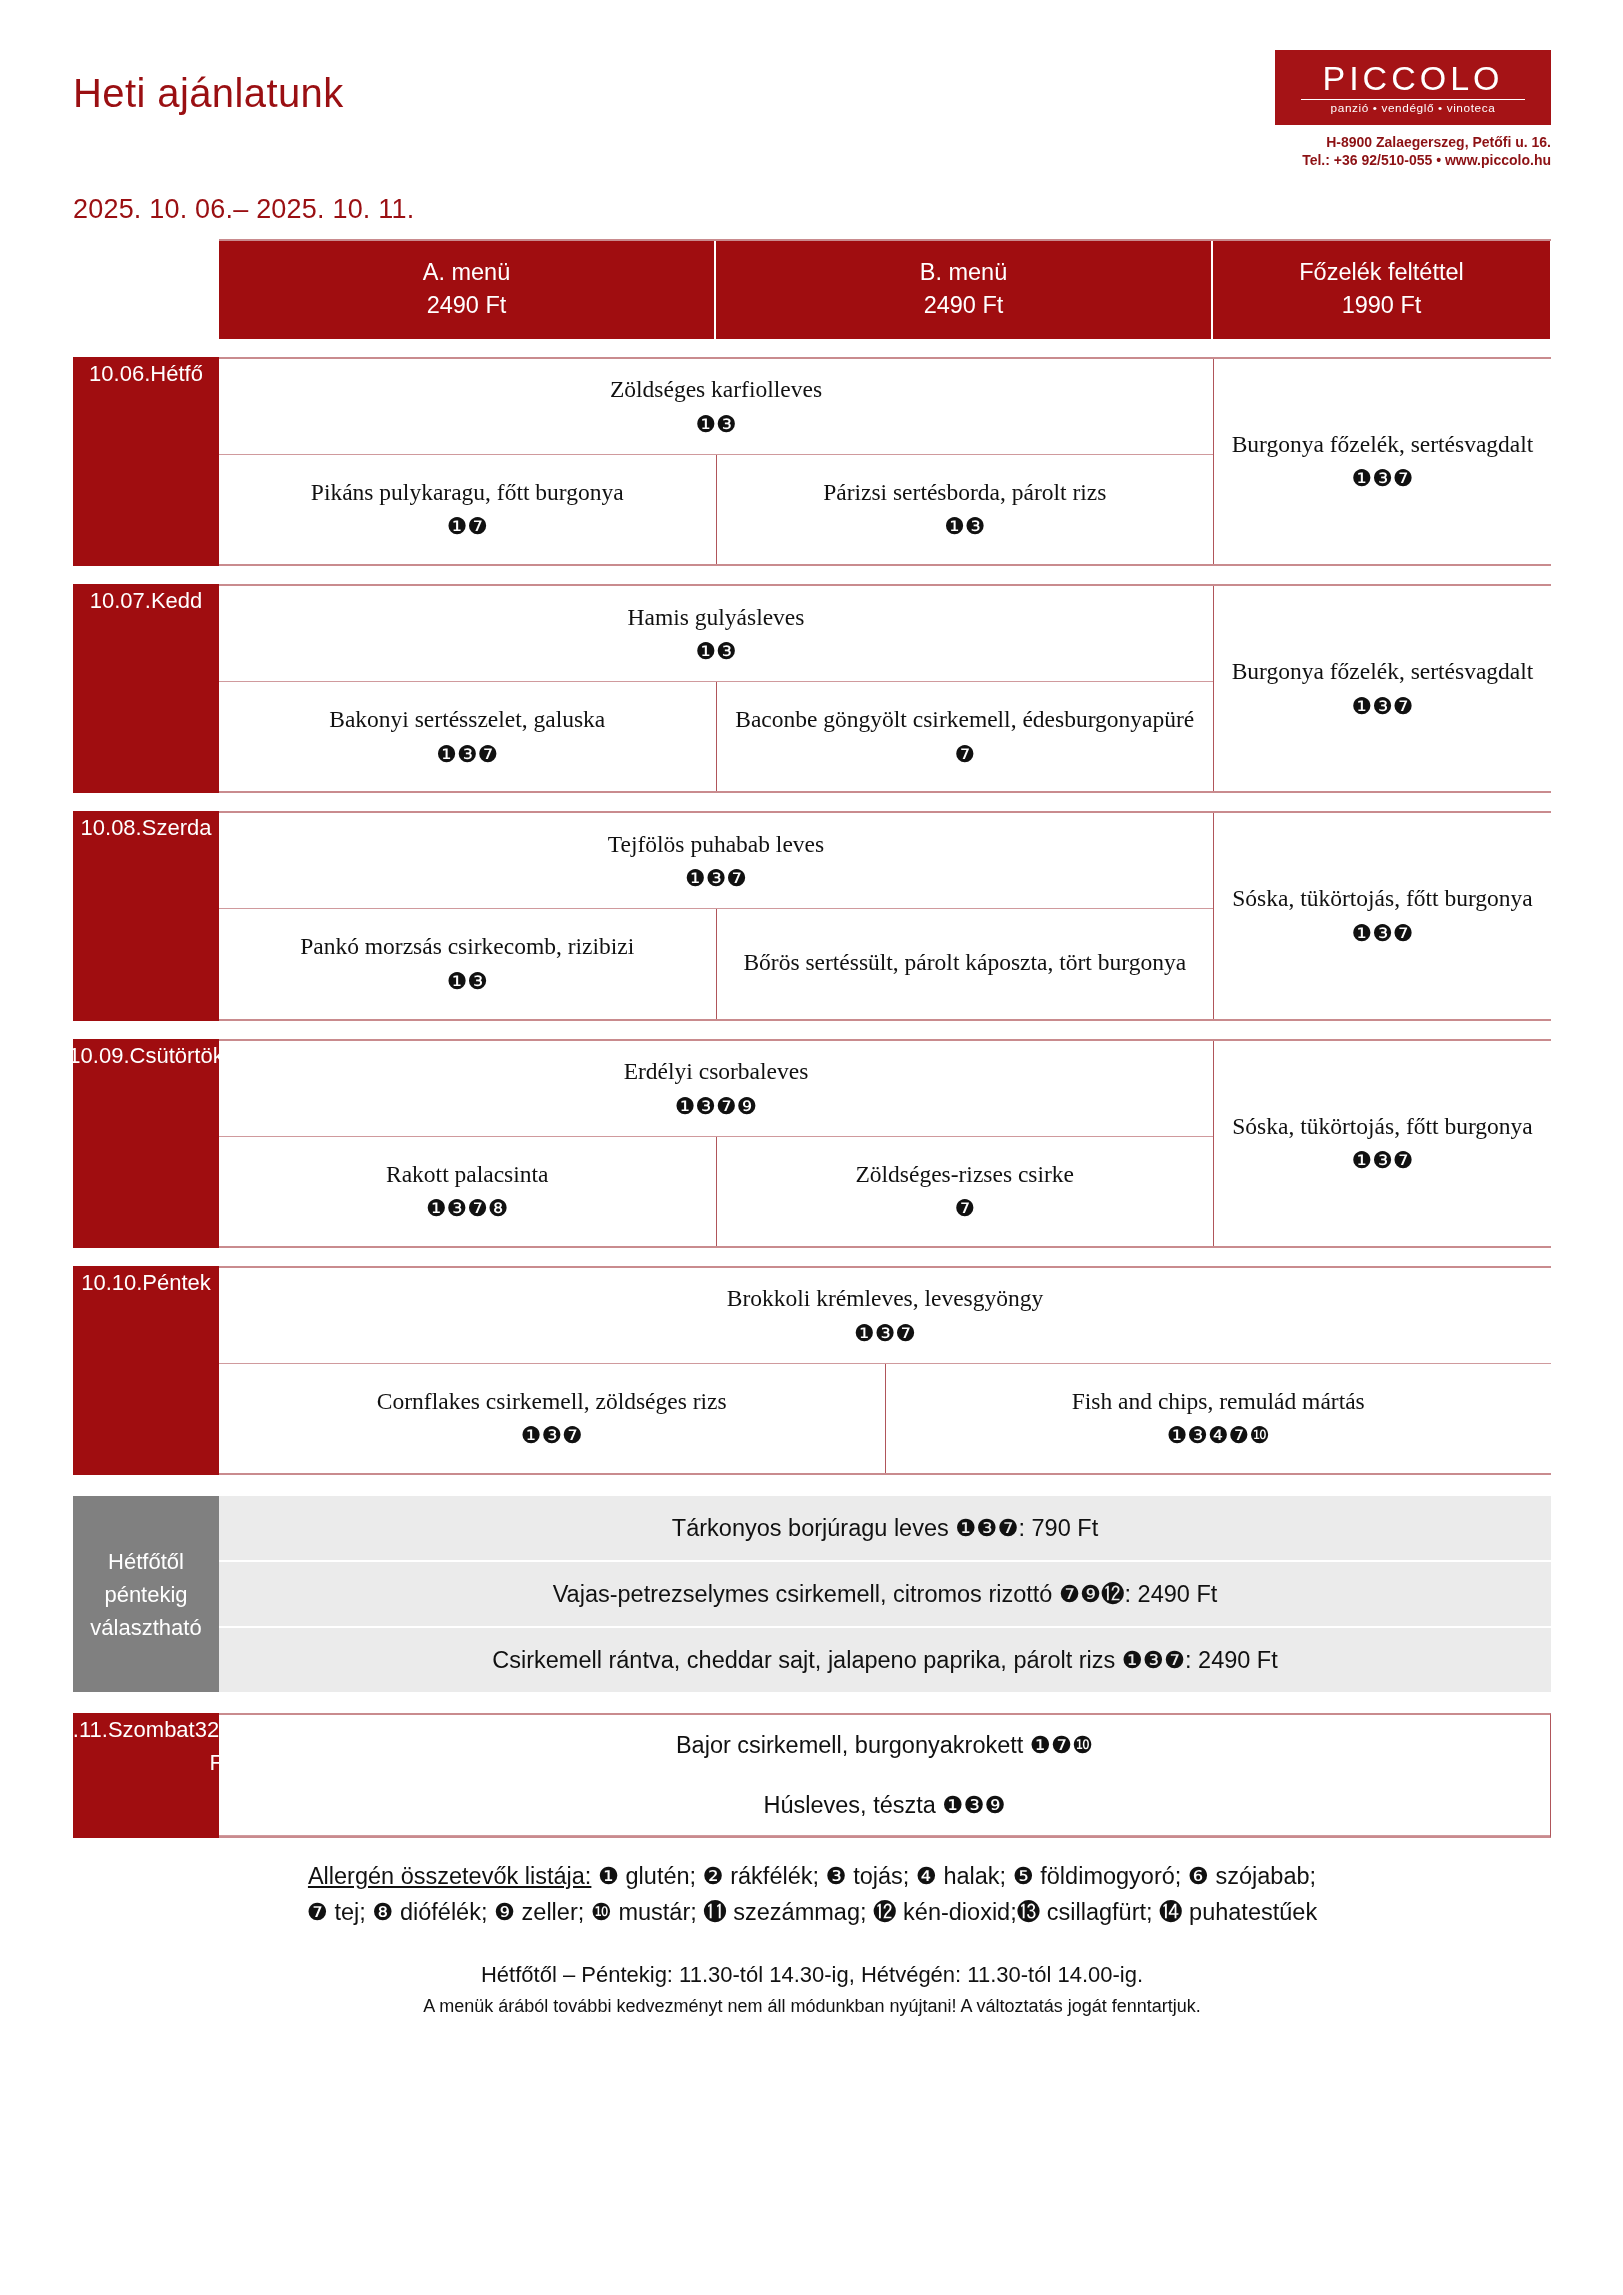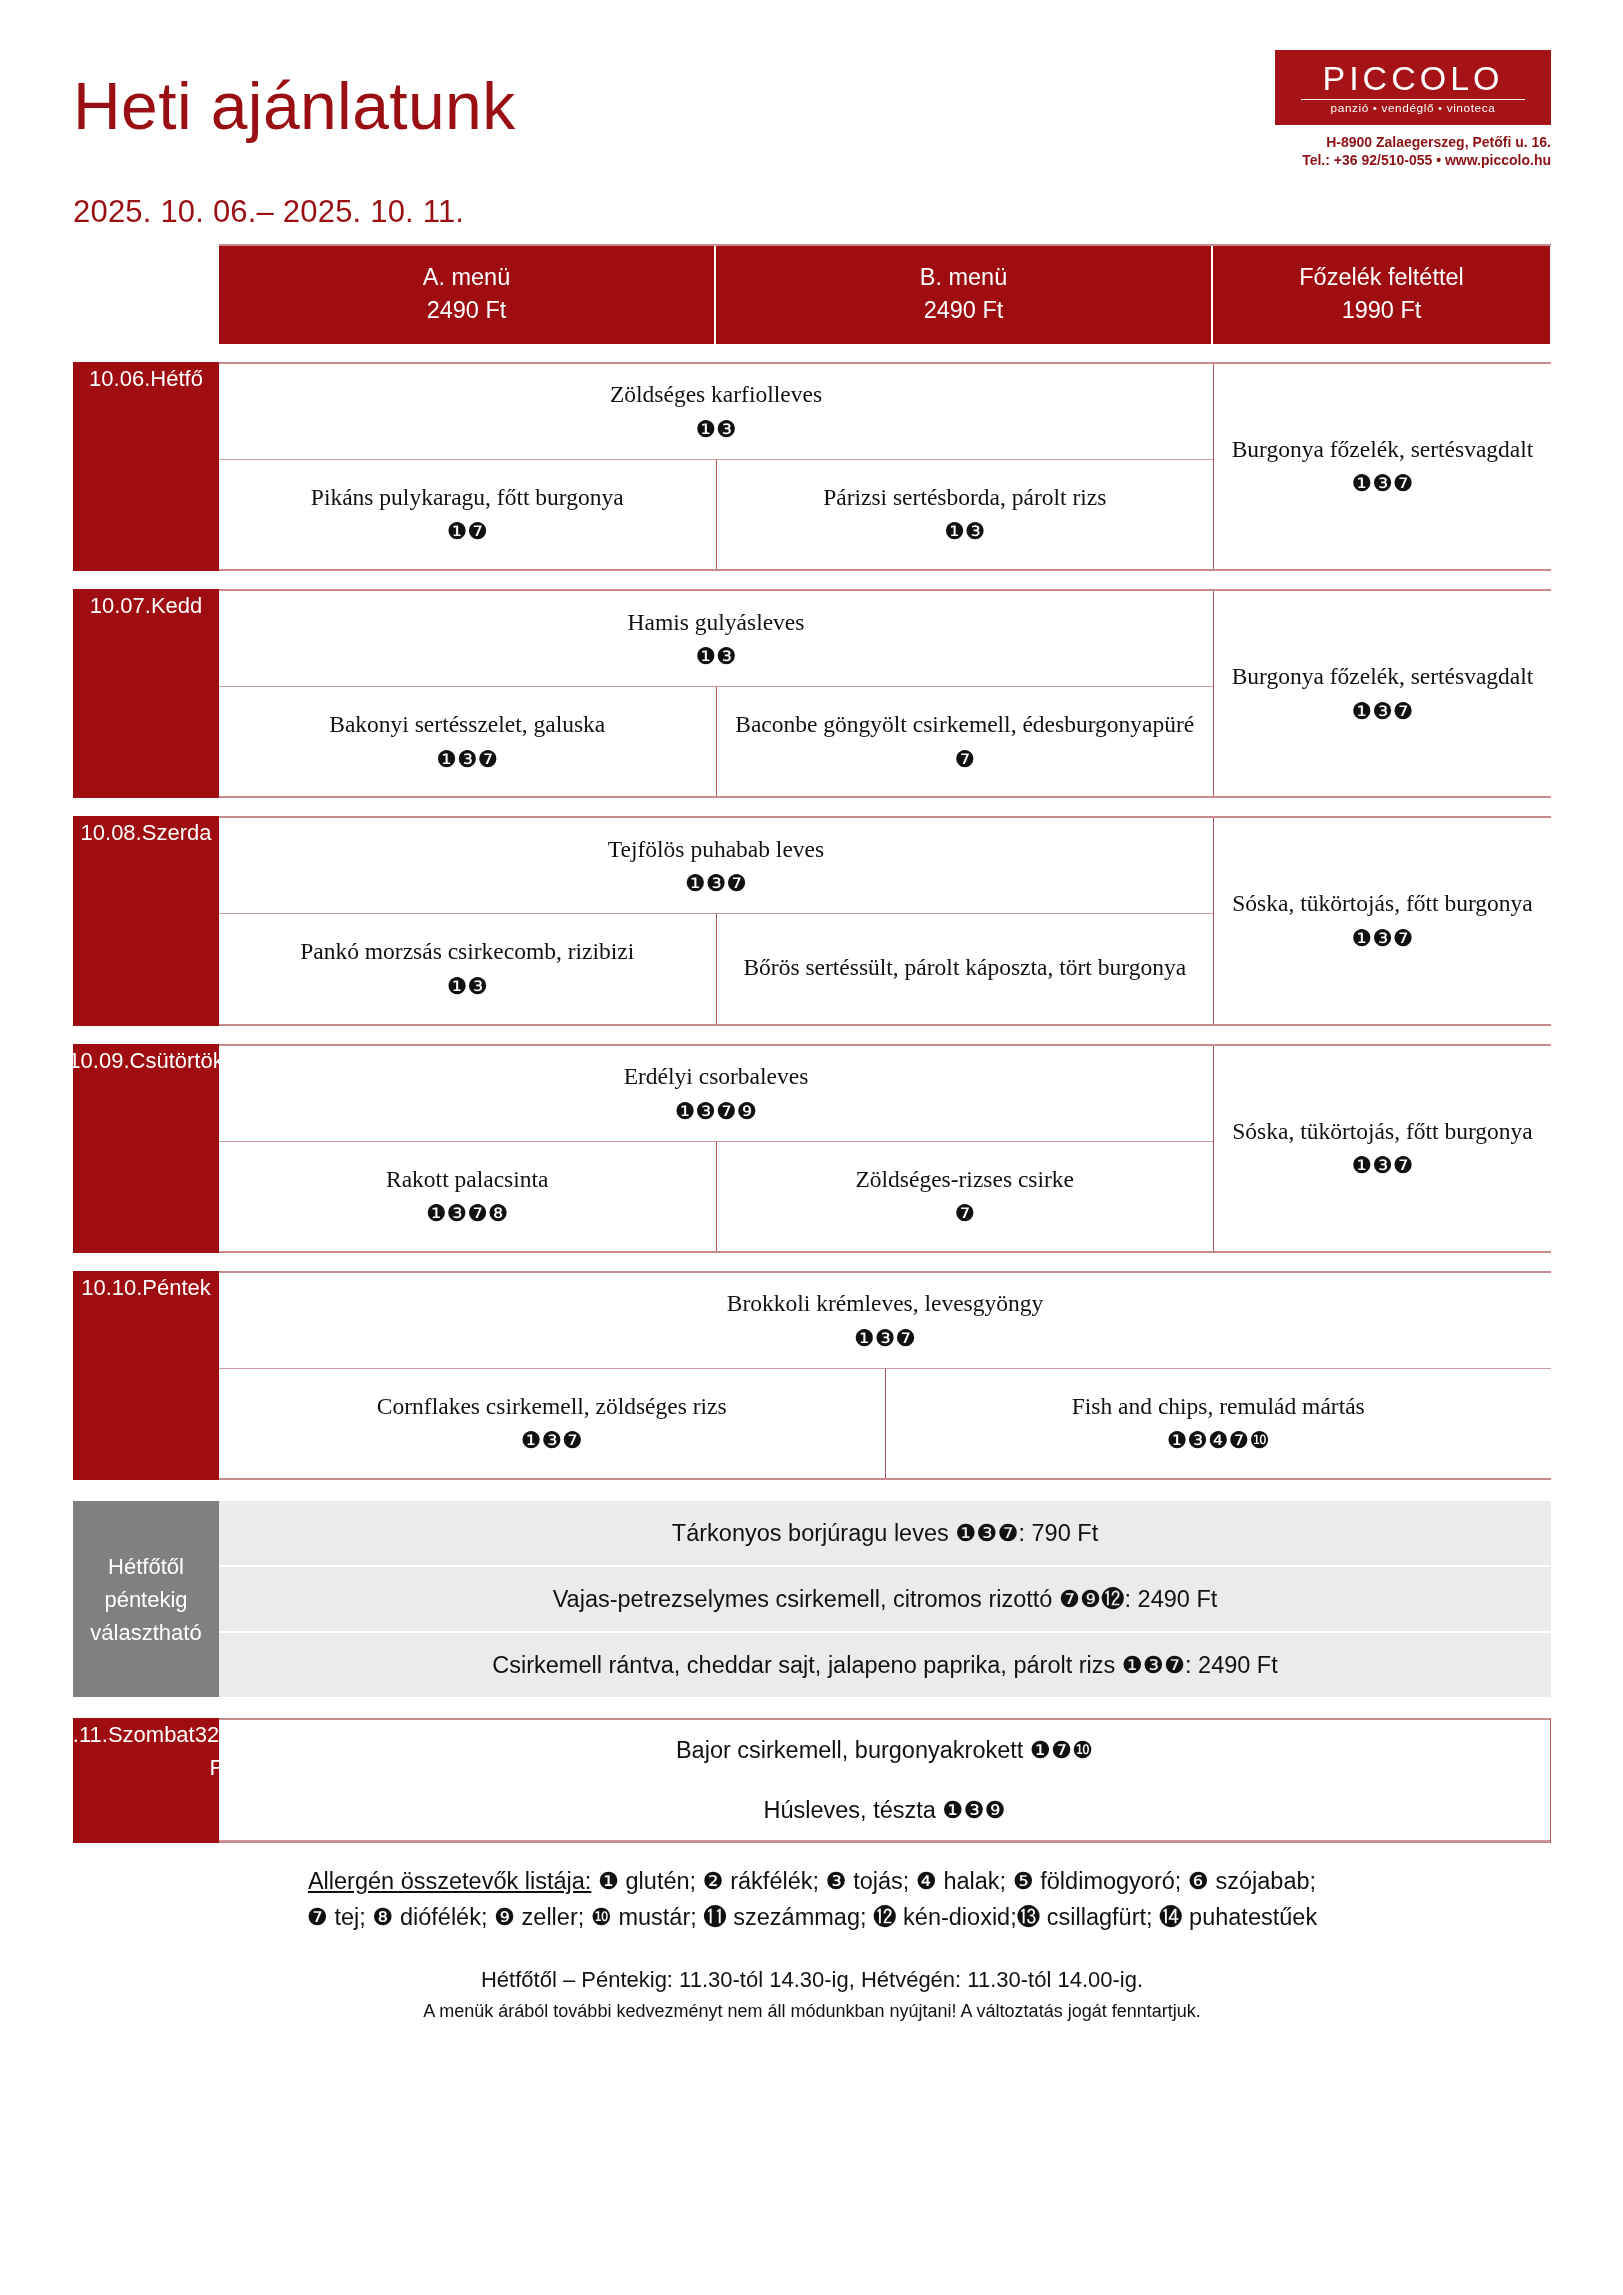--- a/index.html
+++ b/index.html
@@ -24,21 +24,21 @@
   }
 
   
   .header {
     display: flex;
     align-items: flex-start;
     justify-content: space-between;
     padding-top: 50px;
   }
   .title {
-    font-size: 66px;
+    font-size: 40px;
     color: #9a0f12;
     font-weight: 400;
     letter-spacing: 0.4px;
     line-height: 1;
     margin: 0;
     padding-top: 23px;
   }
   .logo-block {
     text-align: center;
     padding-top: 0px;
@@ -75,21 +75,21 @@
   .logo-contact {
     margin-top: 9px;
     color: #8d1114;
     font-size: 14px;
     line-height: 1.28;
     font-weight: bold;
     text-align: right;
   }
 
   .daterange {
-    font-size: 31px;
+    font-size: 27px;
     color: #9a0f12;
     margin: 24px 0 0 0;
     letter-spacing: 0.2px;
   }
 
   
   .menu-table {
     margin-top: 14.6px;
     width: 1478px;
   }

